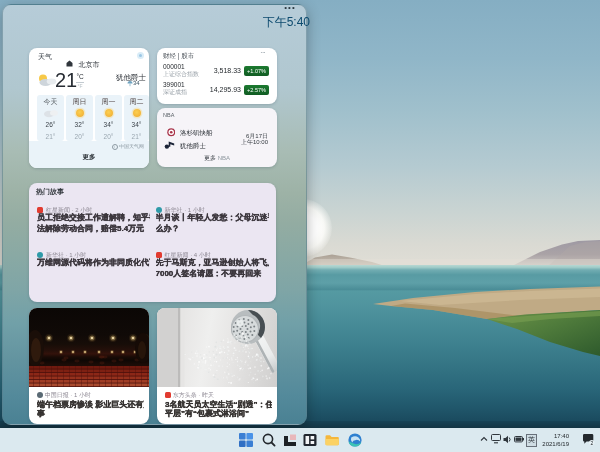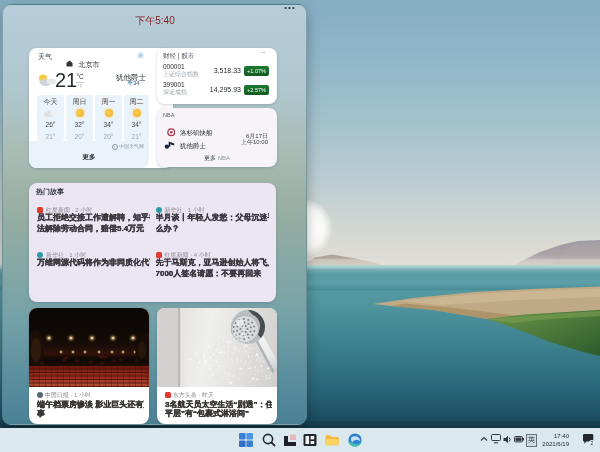--- a/index.html
+++ b/index.html
@@ -3,25 +3,25 @@
 <style>
 html,body{margin:0;padding:0;}
 body{width:600px;height:452px;overflow:hidden;font-family:"Liberation Sans",sans-serif;position:relative;background:#88aec0;}
 .abs{position:absolute;}
 #sky{left:0;top:0;width:600px;height:266px;background:linear-gradient(#85aec3 0%,#90b6c8 22%,#a0c0cc 42%,#b4cad1 62%,#cad4d2 80%,#dadad3 92%,#e0ded6 100%);}
 #sun{left:274px;top:199px;width:58px;height:58px;border-radius:50%;background:radial-gradient(circle,rgba(255,255,255,1) 0%,rgba(255,255,255,1) 33%,rgba(253,253,250,.88) 52%,rgba(244,246,242,0) 74%);}
 #water{left:0;top:265px;width:600px;height:163px;background:linear-gradient(#b8d8d2 0%,#9ecbc8 1.5%,#72adb2 3%,#589ba3 6%,#5ea0a8 11%,#4b8d97 15%,#559aa2 16%,#50949e 25%,#478b97 36%,#3e818f 48%,#347484 62%,#296679 76%,#20566a 88%,#1a4a5e 96%,#174356 100%);}
 #darkband{left:0;top:421px;width:600px;height:7px;background:linear-gradient(#174356,#143544);}
 
 #panel{left:2px;top:4px;width:303px;height:419px;border-radius:9px;background:linear-gradient(#b6ccd8 0%,#b0c7cf 20%,#a8bcb4 35%,#9db2a6 45%,#93aca2 52%,#89a9a4 60%,#7fa5a6 68%,#71a0a8 76%,#62939f 85%,#548a9b 93%,#4a8193 100%);box-shadow:0 4px 14px rgba(0,0,0,.3);border:1px solid rgba(90,125,140,.55);}
-#clock{left:0px;top:14px;width:310px;text-align:center;font-size:10px;color:#7f1d1d;}
+#clock{left:0px;top:14px;width:310px;text-align:right;font-size:12px;color:#0c4a6e;}
 #pdots{left:282px;top:3px;width:16px;color:#2c3a42;font-size:8px;letter-spacing:1px;text-align:center;}
 .card{position:absolute;border-radius:8px;background:#fff;box-shadow:0 1px 3px rgba(40,60,80,.22);}
 
-#wc{left:29px;top:48px;width:120px;height:120px;padding-left:24px;}
+#wc{left:29px;top:48px;width:120px;height:120px;}
 .wlbl{left:9px;top:3.5px;font-size:7px;color:#3a4148;}
 #wgear{left:108px;top:4px;width:7px;height:7px;border-radius:50%;background:#d9ecf7;}
 #wgear i{position:absolute;left:1.75px;top:1.75px;width:3.5px;height:3.5px;border-radius:50%;background:#9cc6e4;}
 #wloc{left:0;top:11.5px;width:120px;text-align:center;font-size:7px;color:#2b3036;}
 #wbig{left:26px;top:21px;font-size:20px;color:#272c33;}
 #wunit{left:47.5px;top:25px;font-size:6.5px;color:#272c33;}
 #wunitline{left:47px;top:33.5px;width:8px;height:0;border-top:1px solid #c2cad0;}
 #wunitf{left:48.5px;top:35px;font-size:5px;color:#b8c0c6;}
 #wcond{left:57px;top:25px;width:60px;text-align:right;font-size:7.5px;color:#2b3036;}
 #wrain{left:104px;top:31.5px;font-size:6px;color:#3d5766;}

